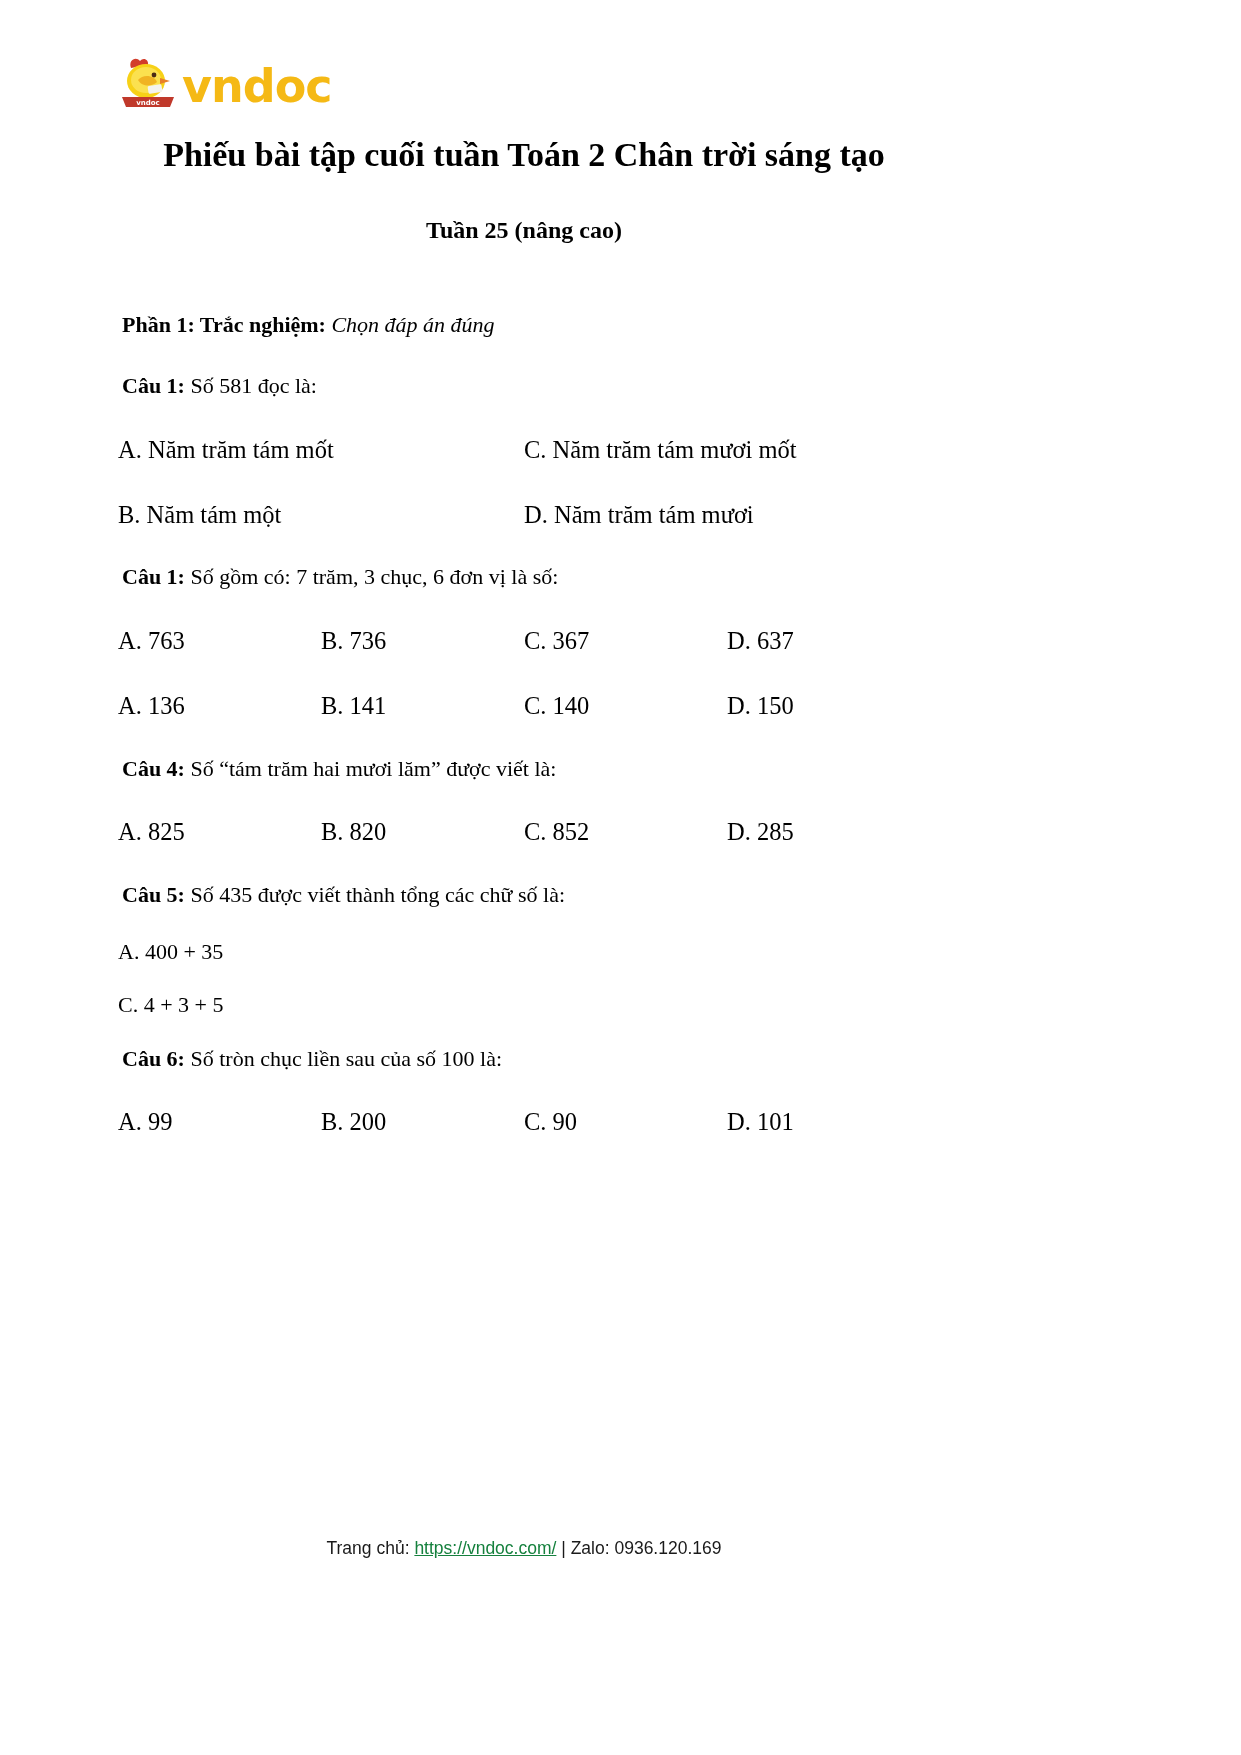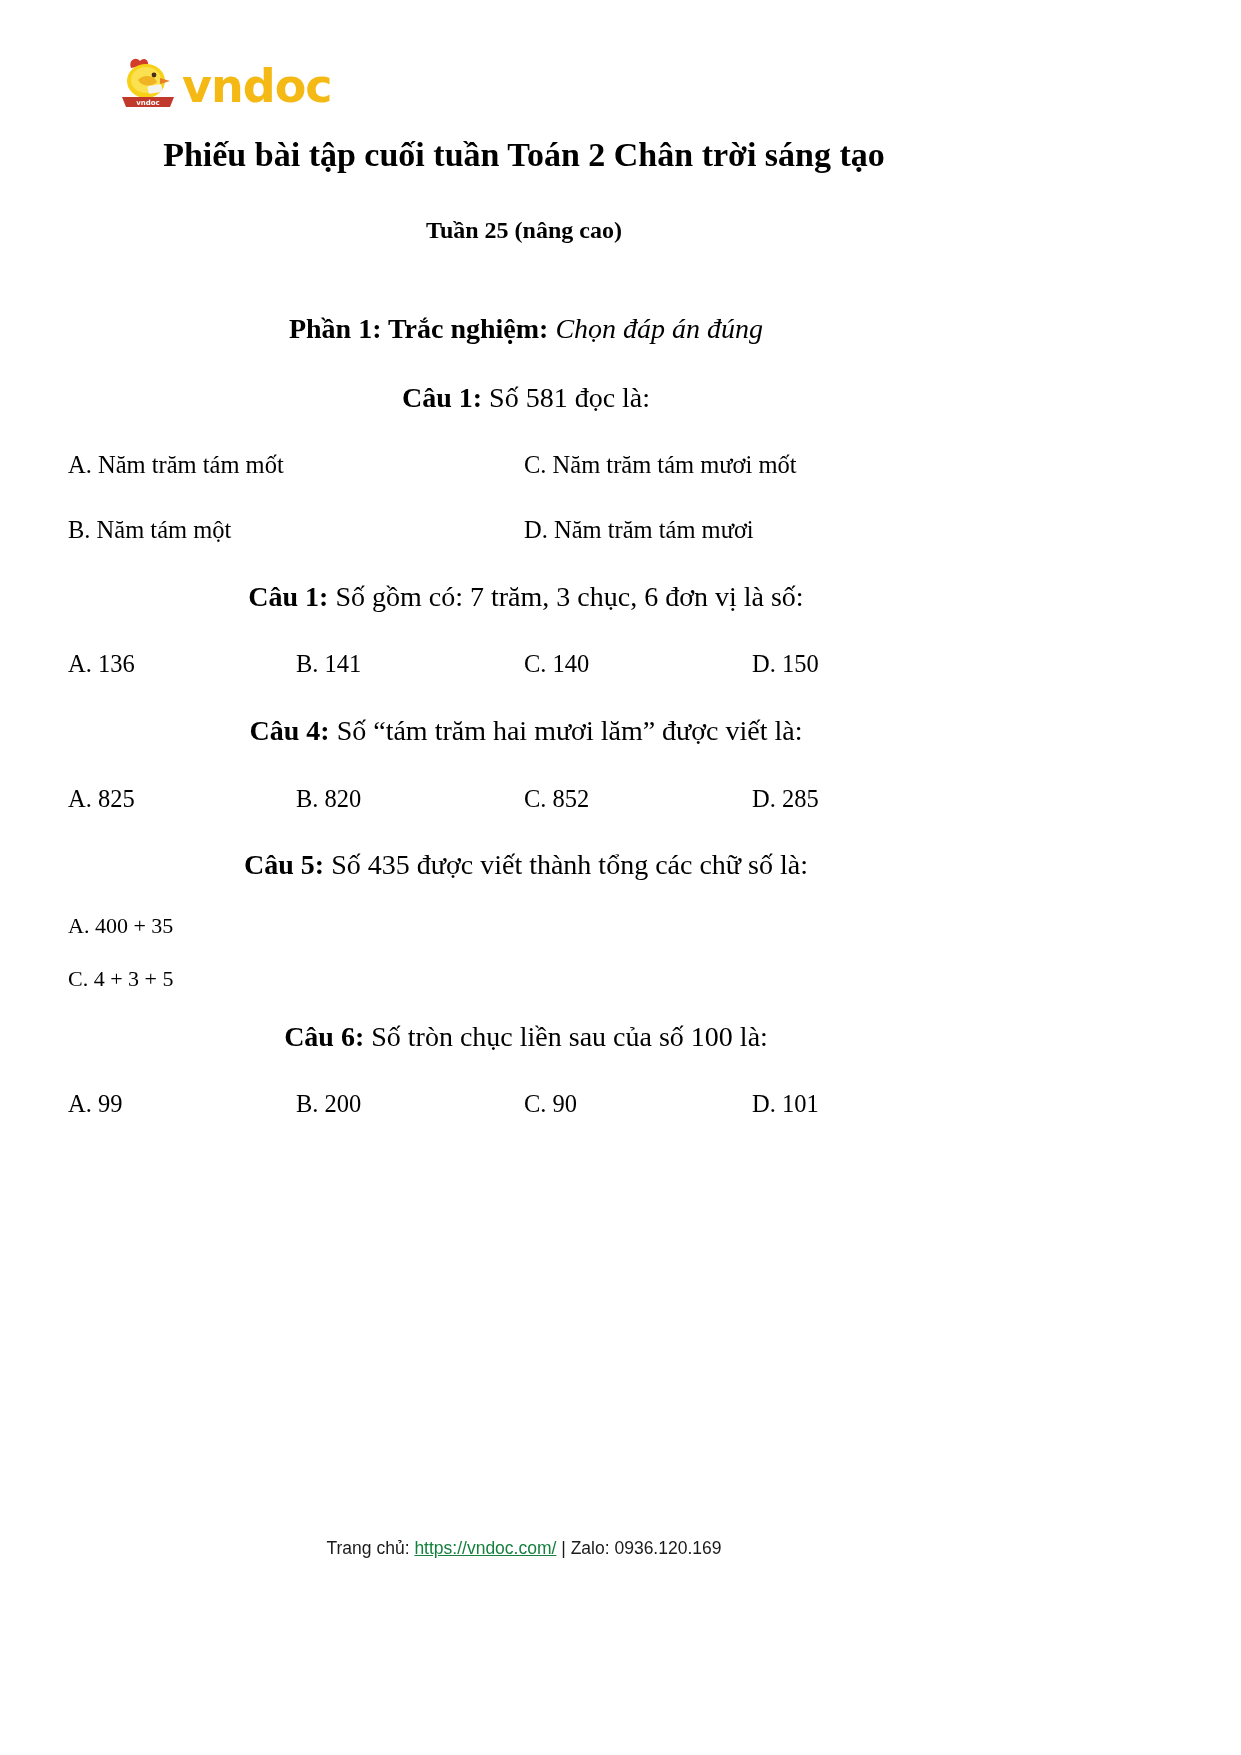--- a/index.html
+++ b/index.html
@@ -13,21 +13,21 @@
     position: relative;
     font-family: "Liberation Serif", "DejaVu Serif", serif;
     color: #000000;
     overflow: hidden;
   }
   .page {
     position: relative;
     width: 1048px;
     height: 1755px;
     box-sizing: border-box;
-    padding: 0 68px;
+    padding: 0 118px;
   }
 
   
   .logo-wrap {
     position: absolute;
     left: 118px;
     top: 52px;
     display: flex;
     align-items: center;
     height: 62px;
@@ -66,24 +66,23 @@
     line-height: 1.25;
     margin: 0;
     padding-top: 38px;
   }
 
   
   .content {
     padding-top: 66px;
   }
   .para {
-    font-size: 28px;
+    font-size: 22px;
     line-height: 1.3;
     margin: 0 0 33px 4px;
-    text-align: center;
   }
   .para.tight { margin-bottom: 28px; }
   .q-label { font-weight: 700; }
   .ital { font-style: italic; }
 
   .opt-row {
     display: flex;
     font-size: 24.5px;
     line-height: 1.3;
     margin: 0 0 33px 0;
@@ -161,20 +160,26 @@
       <div class="cell">C. Năm trăm tám mươi mốt</div>
     </div>
     <div class="opt-row two-col">
       <div class="cell">B. Năm tám một</div>
       <div class="cell">D. Năm trăm tám mươi</div>
     </div>
 
     <p class="para">
       <span class="q-label">Câu 1:</span><span> Số gồm có: 7 trăm, 3 chục, 6 đơn vị là số:</span>
     </p>
+    <div class="opt-row four-col">
+      <div class="cell">A. 763</div>
+      <div class="cell">B. 736</div>
+      <div class="cell">C. 367</div>
+      <div class="cell">D. 637</div>
+    </div>
 
     <div class="opt-row four-col">
       <div class="cell">A. 136</div>
       <div class="cell">B. 141</div>
       <div class="cell">C. 140</div>
       <div class="cell">D. 150</div>
     </div>
 
     <p class="para">
       <span class="q-label">Câu 4:</span><span> Số “tám trăm hai mươi lăm” được viết là:</span>

